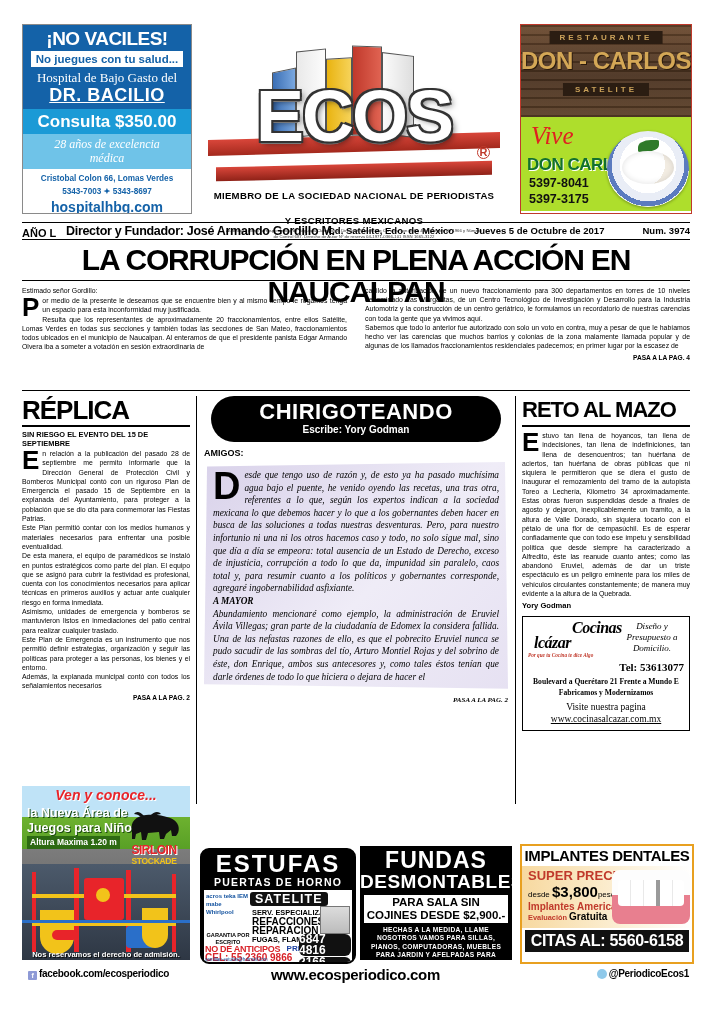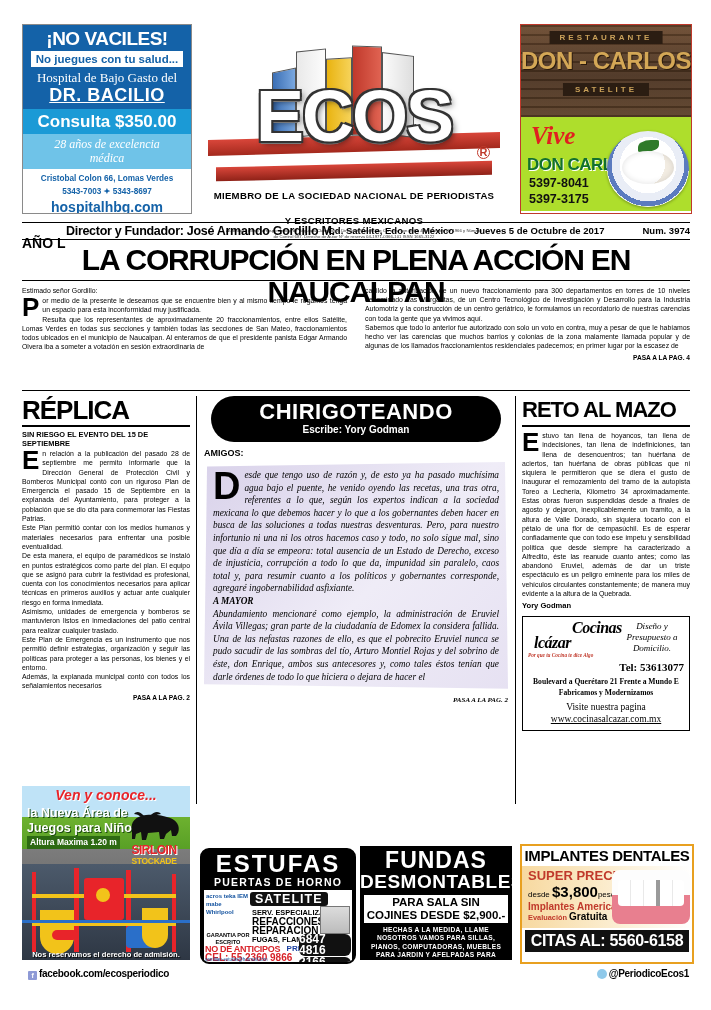--- a/index.html
+++ b/index.html
@@ -42,39 +42,39 @@
   .mh-legal{font-size:4.3px;line-height:5.6px;color:#333;margin-top:2px;padding:0 28px;}
 
   
   .ad-carlos{position:absolute;left:520px;top:0;width:170px;height:188px;border:1px solid #c0392b;overflow:hidden;}
   .dc-top{height:92px;background:linear-gradient(180deg,#6b4a2f,#4a3220 55%,#5d4129);position:relative;}
   .dc-top:before{content:"";position:absolute;inset:0;background:repeating-linear-gradient(180deg,rgba(0,0,0,.18) 0 2px,rgba(255,255,255,.05) 2px 9px);}
   .dc-rest{position:absolute;left:50%;transform:translateX(-50%);top:6px;background:#2b1d12;color:#c9a15a;font-size:8px;font-weight:bold;letter-spacing:3px;padding:2px 10px;}
   .dc-name{position:absolute;left:0;top:22px;width:100%;text-align:center;font-size:24px;font-weight:bold;line-height:28px;color:#d4a756;letter-spacing:-.5px;text-shadow:1px 1px 0 #2a1a0d;}
   .dc-sat{position:absolute;left:50%;transform:translateX(-50%);top:58px;background:#2b1d12;color:#c9a15a;font-size:8px;font-weight:bold;letter-spacing:3px;padding:2px 12px;}
   .dc-bot{height:94px;background:#aede2c;position:relative;}
-  .dc-vive{position:absolute;left:10px;top:6px;font-family:"Liberation Serif",serif;font-style:italic;font-weight:bold;font-size:25px;color:#e02020;line-height:26px;}
+  .dc-vive{position:absolute;left:10px;top:6px;font-family:"Liberation Serif",serif;font-style:italic;font-weight:normal;font-size:25px;color:#e02020;line-height:26px;}
   .dc-dcn{position:absolute;left:6px;top:38px;font-size:17px;font-weight:bold;color:#12712f;letter-spacing:-.5px;line-height:19px;text-shadow:1px 1px 0 #fff;}
   .dc-ph{position:absolute;left:8px;top:58px;font-size:12.5px;font-weight:bold;color:#111;line-height:16px;}
   .dc-plate{position:absolute;right:2px;top:14px;width:82px;height:76px;border-radius:50%;background:radial-gradient(circle at 50% 45%,#fff 0 48%,#e9edf6 48% 62%,#5b7bbf 62% 70%,#f3f5fa 70% 82%,#6a86c4 82% 90%,#fafbff 90% 100%);box-shadow:0 1px 3px rgba(0,0,0,.35);}
   .dc-plate:after{content:"";position:absolute;left:18%;top:26%;width:64%;height:44%;border-radius:50%;background:radial-gradient(circle at 40% 40%,#fff 0 60%,#f2ece2 60% 100%);box-shadow:inset 0 0 6px rgba(0,0,0,.12);}
   .dc-dots{position:absolute;left:24%;top:32%;width:52%;height:34%;border-radius:50%;background:
      radial-gradient(circle at 20% 30%,#d6163a 0 8%,transparent 8%),
      radial-gradient(circle at 45% 20%,#d6163a 0 7%,transparent 7%),
      radial-gradient(circle at 70% 35%,#d6163a 0 8%,transparent 8%),
      radial-gradient(circle at 35% 60%,#d6163a 0 7%,transparent 7%),
      radial-gradient(circle at 60% 70%,#d6163a 0 8%,transparent 8%),
      radial-gradient(circle at 82% 60%,#d6163a 0 6%,transparent 6%),
      radial-gradient(circle at 12% 62%,#d6163a 0 6%,transparent 6%);}
   .dc-leaf{position:absolute;left:38%;top:12%;width:26%;height:16%;background:#2f7a2a;border-radius:60% 10% 60% 10%;}
 
   
   .infobar{position:absolute;left:22px;top:222px;width:668px;border-top:1.5px solid #000;border-bottom:1.5px solid #000;height:16px;}
   .infobar .ib{position:absolute;top:1px;font-weight:bold;white-space:nowrap;}
-  .ib-year{left:0;font-size:14px;padding-top:11px;}
+  .ib-year{left:0;font-size:11px;padding-top:3px;}
   .ib-dir{left:44px;font-size:12.5px;letter-spacing:-.3px;}
   .ib-city{left:306px;font-size:9.5px;padding-top:1px;}
   .ib-date{left:452px;font-size:9.5px;padding-top:1px;}
   .ib-num{right:0;font-size:9.5px;padding-top:1px;}
 
   
   .headline{position:absolute;left:22px;top:244px;width:668px;text-align:center;font-size:30px;font-weight:bold;letter-spacing:-1.2px;line-height:32px;}
   .hl-rule{position:absolute;left:22px;top:280px;width:668px;border-bottom:1px solid #000;}
 
   
@@ -415,17 +415,18 @@
         <div class="dn-s2"><span>desde</span> <b>$3,800</b><span>pesos</span></div>
         <div class="dn-s3">Implantes Americanos</div>
         <div class="dn-s4"><span>Evaluación</span> <b>Gratuita</b></div>
         <div class="dn-teeth"></div>
       </div>
       <div class="dn-cta">CITAS AL: 5560-6158</div>
     </div>
   </div>
 
   <div class="footer">
+    <div class="ft-www">www.ecosperiodico.com</div>
     <div class="ft-fb"><span class="ic-fb">f</span><span>facebook.com/ecosperiodico</span></div>
     <div class="ft-tw"><span class="ic-tw"></span><span>@PeriodicoEcos1</span></div>
   </div>
 
 </div>
 
 </body></html>

